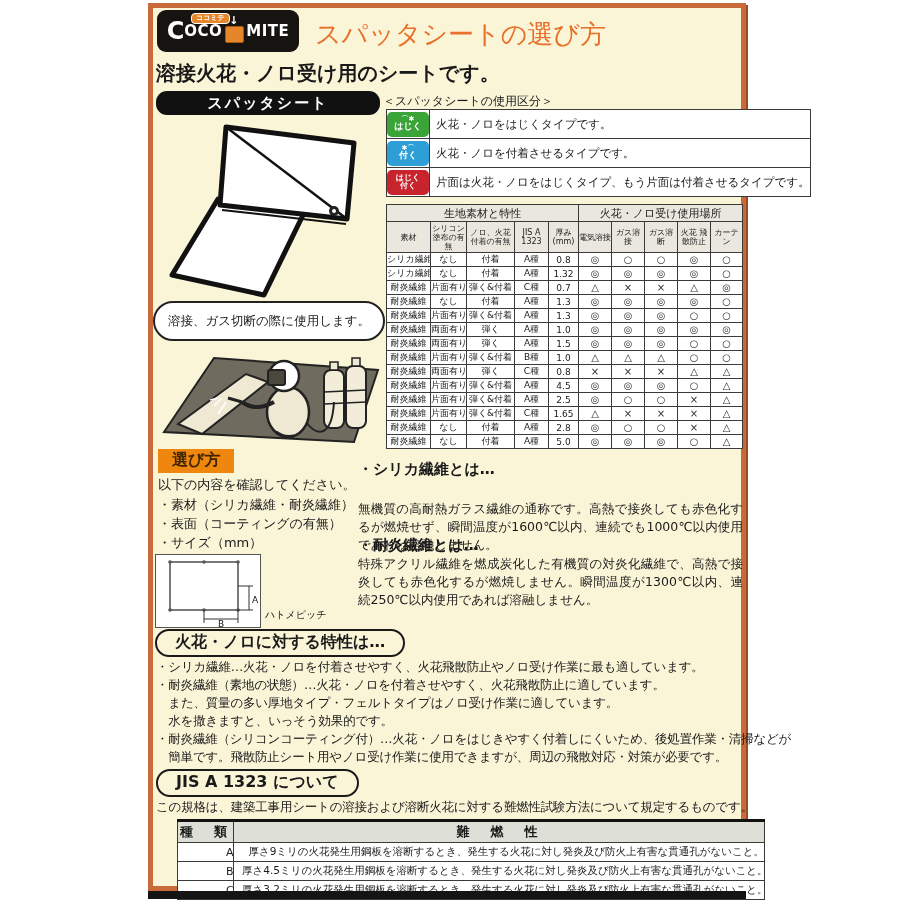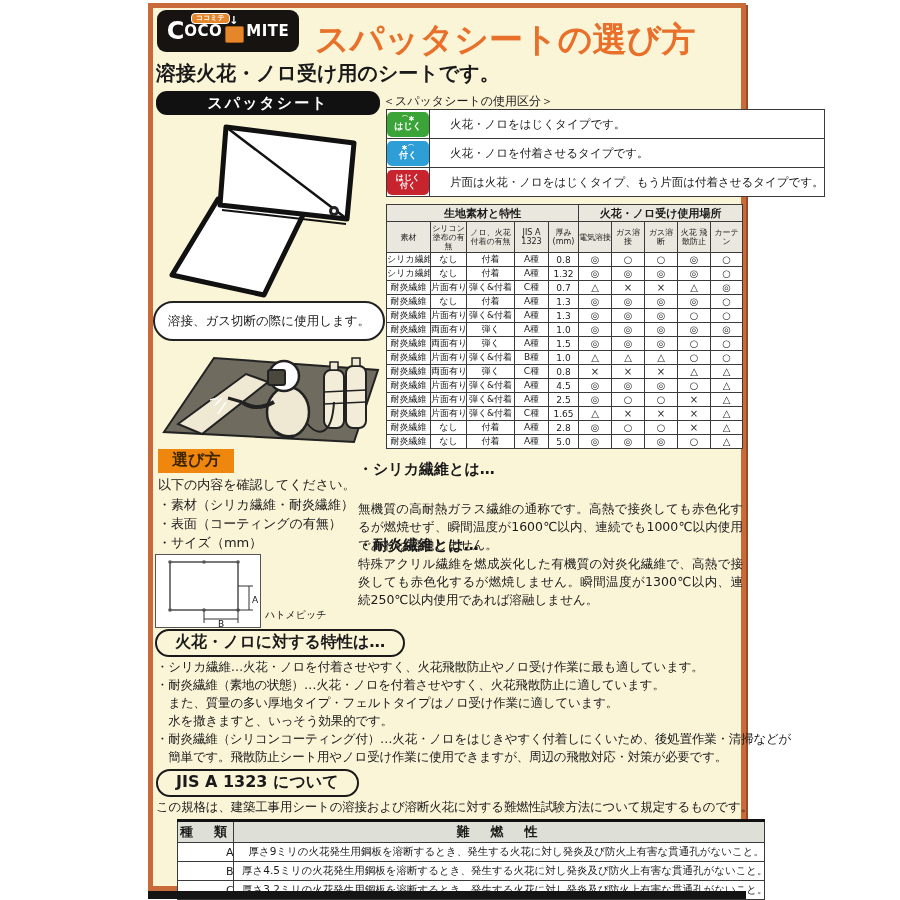--- a/index.html
+++ b/index.html
@@ -11,48 +11,48 @@
   
   .logo{left:4px;top:2px;width:142px;height:42px;background:#161310;border-radius:9px;
     display:flex;align-items:center;justify-content:center;color:#fff;font-weight:bold;}
   .logo .c1{font-size:24px;}
   .logo .c2{font-size:15px;letter-spacing:.5px;}
   .logo .cube{width:17px;height:15px;background:#e5862b;border-radius:2px;margin:6px 2px 0 3px;
     position:relative;border:1px solid #a55a12;}
   .logo .cube .arrow{position:absolute;top:-13px;left:3px;color:#fff;font-size:11px;font-weight:bold;}
   .logo .badge{position:absolute;top:3px;left:34px;background:#e5862b;color:#fff;
     font-size:7px;padding:0 4px;border-radius:4px;border:1px solid #fff;line-height:9px;}
-  .title{left:162px;top:9px;font-size:34px;font-weight:bold;color:#e8702a;white-space:nowrap;}
+  .title{left:162px;top:9px;font-size:26px;font-weight:normal;color:#e8702a;white-space:nowrap;}
   .subtitle{left:3px;top:52px;font-size:20px;font-weight:bold;white-space:nowrap;}
   
   .sheetbar{left:3px;top:83px;width:224px;height:24px;background:#111;color:#fff;
     font-size:15px;font-weight:bold;display:flex;align-items:center;justify-content:center;letter-spacing:2px;border-radius:11px;}
   .bubble{left:0px;top:293px;width:228px;height:36px;background:#fff;border:2px solid #222;
     border-radius:20px;display:flex;align-items:center;justify-content:center;font-size:12.5px;white-space:nowrap;}
   .erabel{left:5px;top:441px;background:#ef860e;color:#3f2600;font-weight:bold;
     font-size:16px;padding:1px 14px 2px;}
   .eraintro{left:5px;top:468px;font-size:13px;}
   .eralist{left:5px;top:487px;font-size:13px;line-height:19px;white-space:nowrap;}
   .diagbox{left:2px;top:546px;width:104px;height:72px;background:#fff;border:1px solid #555;}
   .diagcap{left:112px;top:600px;font-size:10px;}
   
   .usecap{left:230px;top:85px;font-size:12px;white-space:nowrap;}
   table{border-collapse:collapse;background:#fff;}
   td,th{border:1px solid #3a3a3a;padding:0;}
   .usetable{left:233px;top:101px;width:356px;}
   .usetable td{height:28px;font-size:12px;}
   .usetable .icell{width:48px;text-align:center;}
-  .usetable .tcell{padding-left:20px;white-space:nowrap;font-size:11.5px;}
+  .usetable .tcell{padding-left:6px;white-space:nowrap;font-size:11.5px;}
   .ubadge{width:42px;height:25px;border-radius:5px;margin:0 auto;color:#fff;font-weight:bold;
     display:flex;flex-direction:column;align-items:center;justify-content:center;line-height:1.05;}
   .ubadge .dec{font-size:7px;line-height:6px;}
   .ubadge .l1{font-size:9px;}
   .ubadge .l2{font-size:8px;}
   .maintable{left:233px;top:196px;width:356px;table-layout:fixed;}
-  .maintable th{background:#e9e7de;font-weight:bold;}
+  .maintable th{background:#e9e7de;font-weight:normal;}
   .maintable .ghead{font-size:11px;height:16px;}
   .maintable .shead{font-size:8px;height:30px;line-height:9px;font-weight:normal;}
   .maintable td{height:13px;font-size:9px;text-align:center;white-space:nowrap;overflow:hidden;}
   .maintable td.sym{font-size:10px;color:#2e2e2e;}
   
   .defhead{font-size:15px;font-weight:bold;white-space:nowrap;}
   .defbody{font-size:12.5px;line-height:18px;width:385px;text-align:justify;}
   .silhead{left:205px;top:452px;} .silbody{left:205px;top:492px;}
   .taihead{left:205px;top:528px;} .taibody{left:205px;top:547px;}
   .roundhead{border:2.5px solid #1a1a1a;border-radius:16px;padding:1px 18px 2px;

